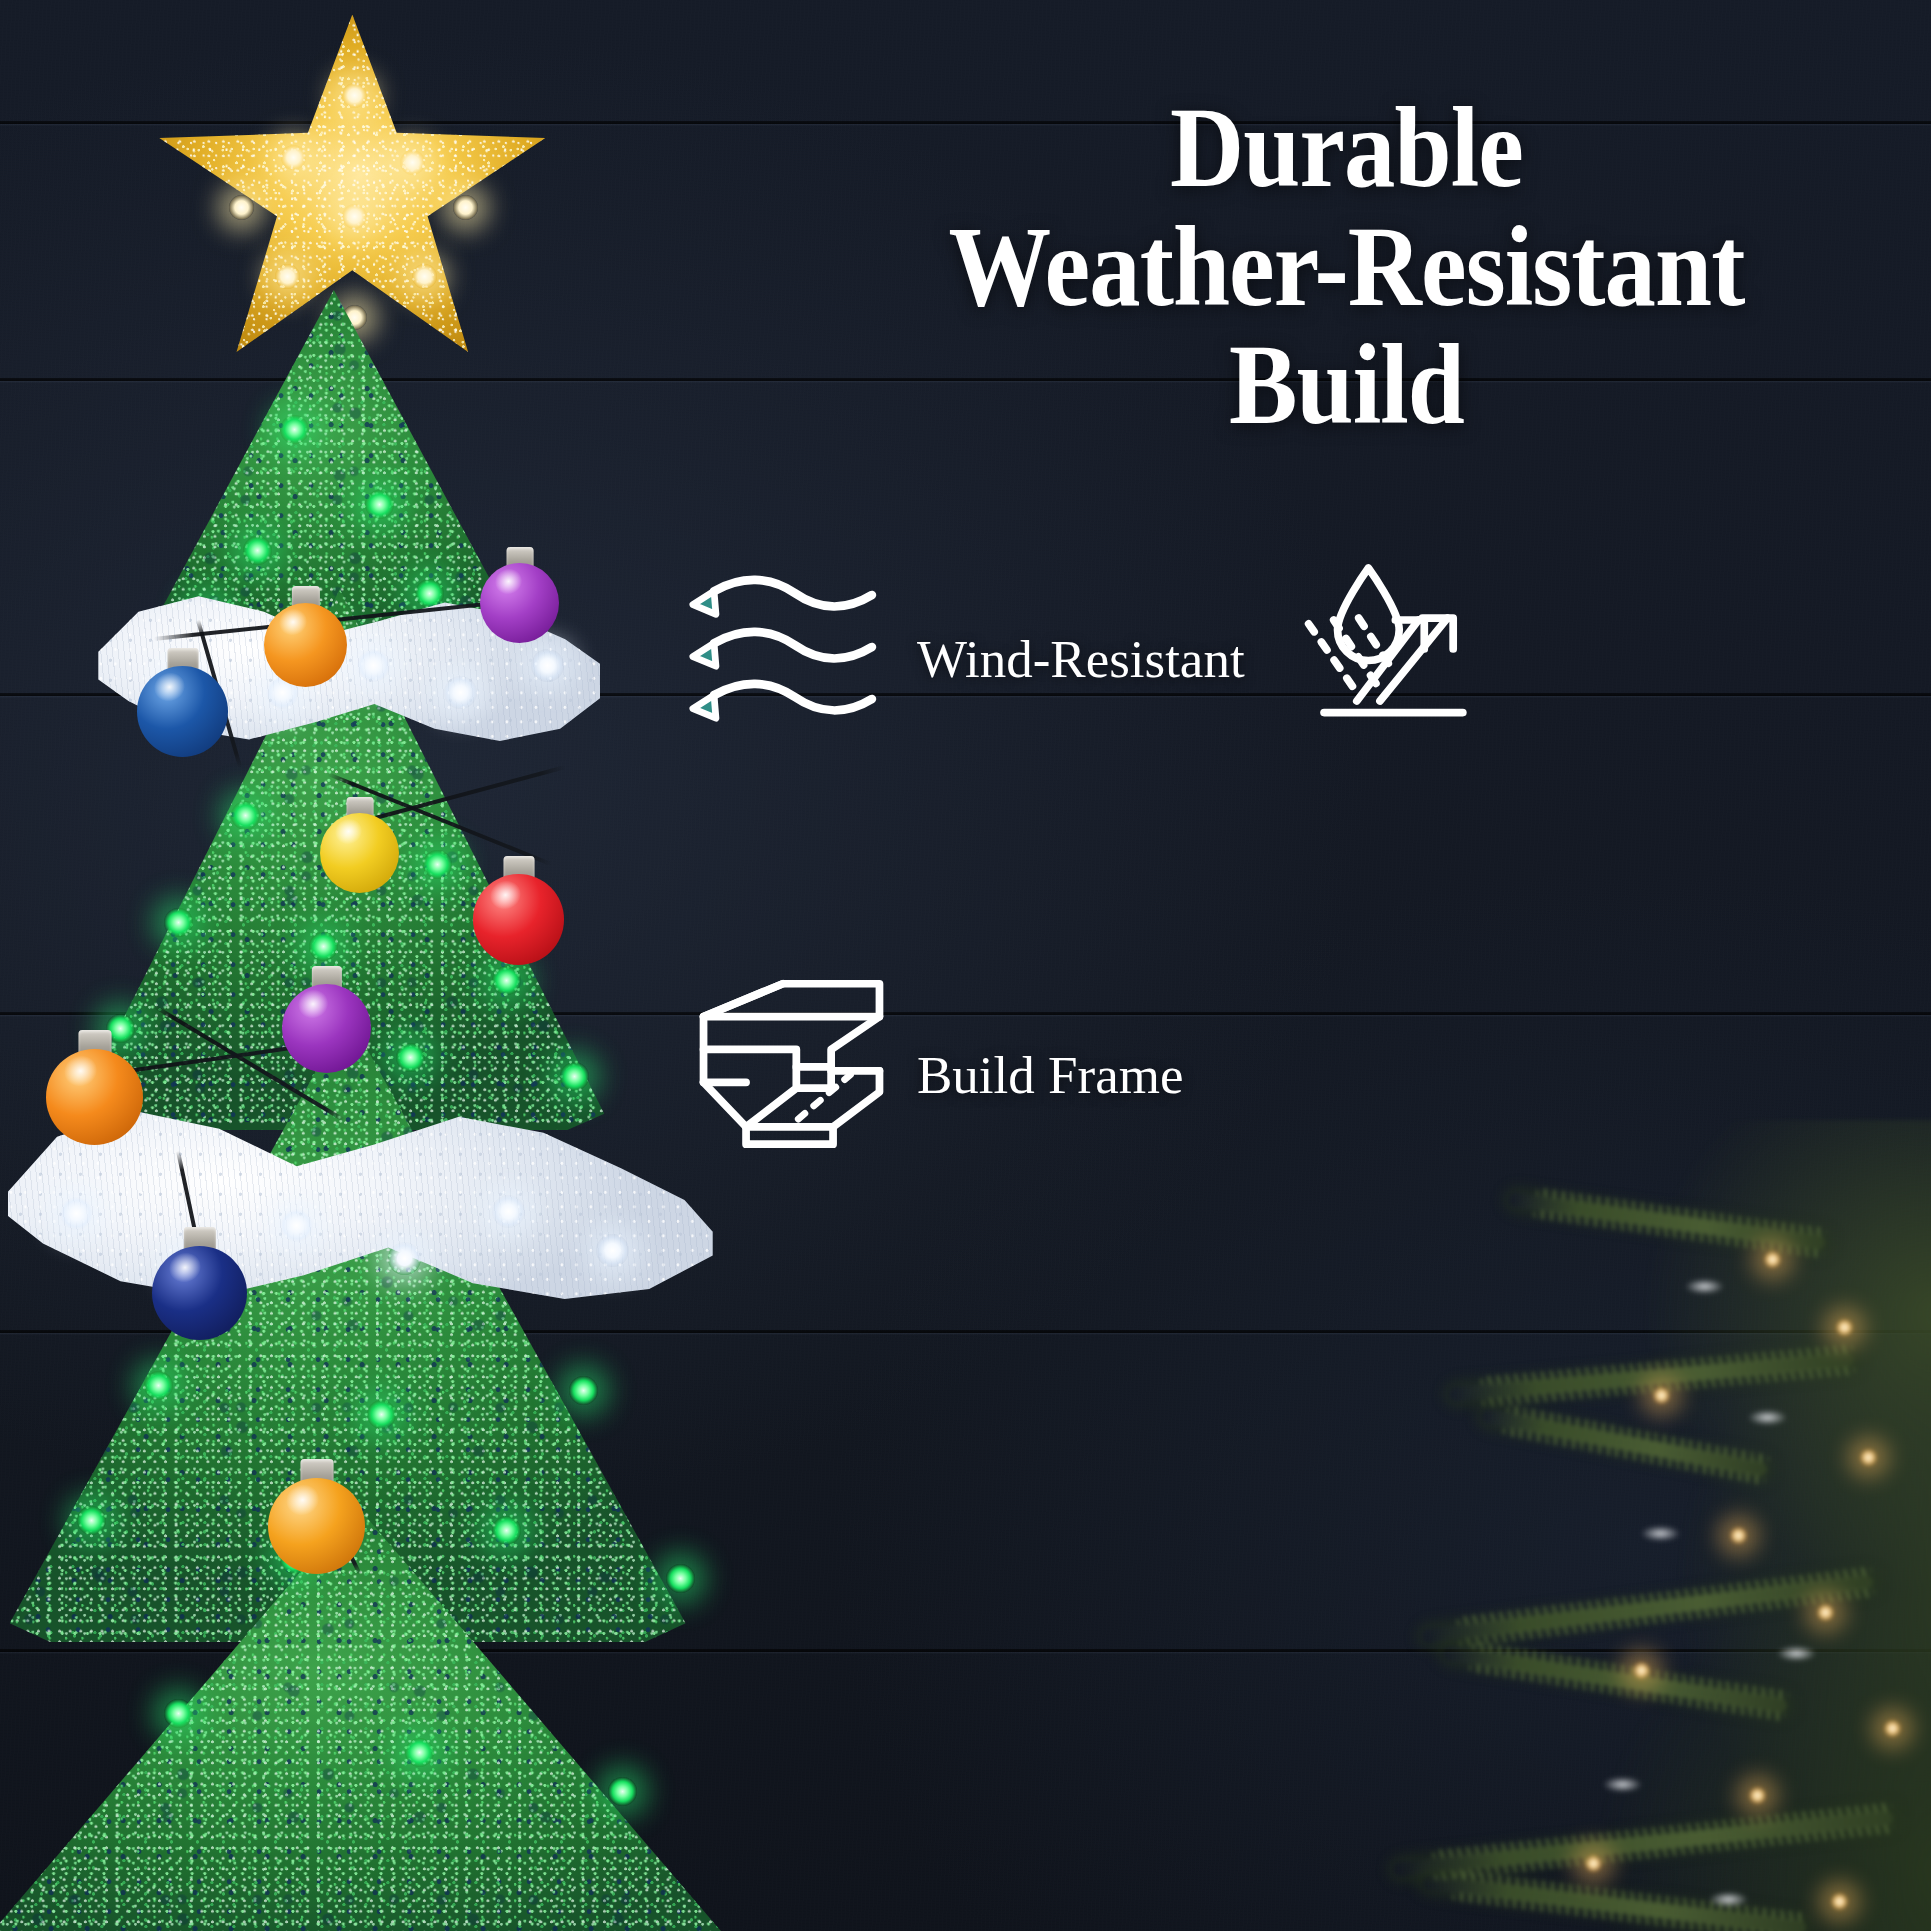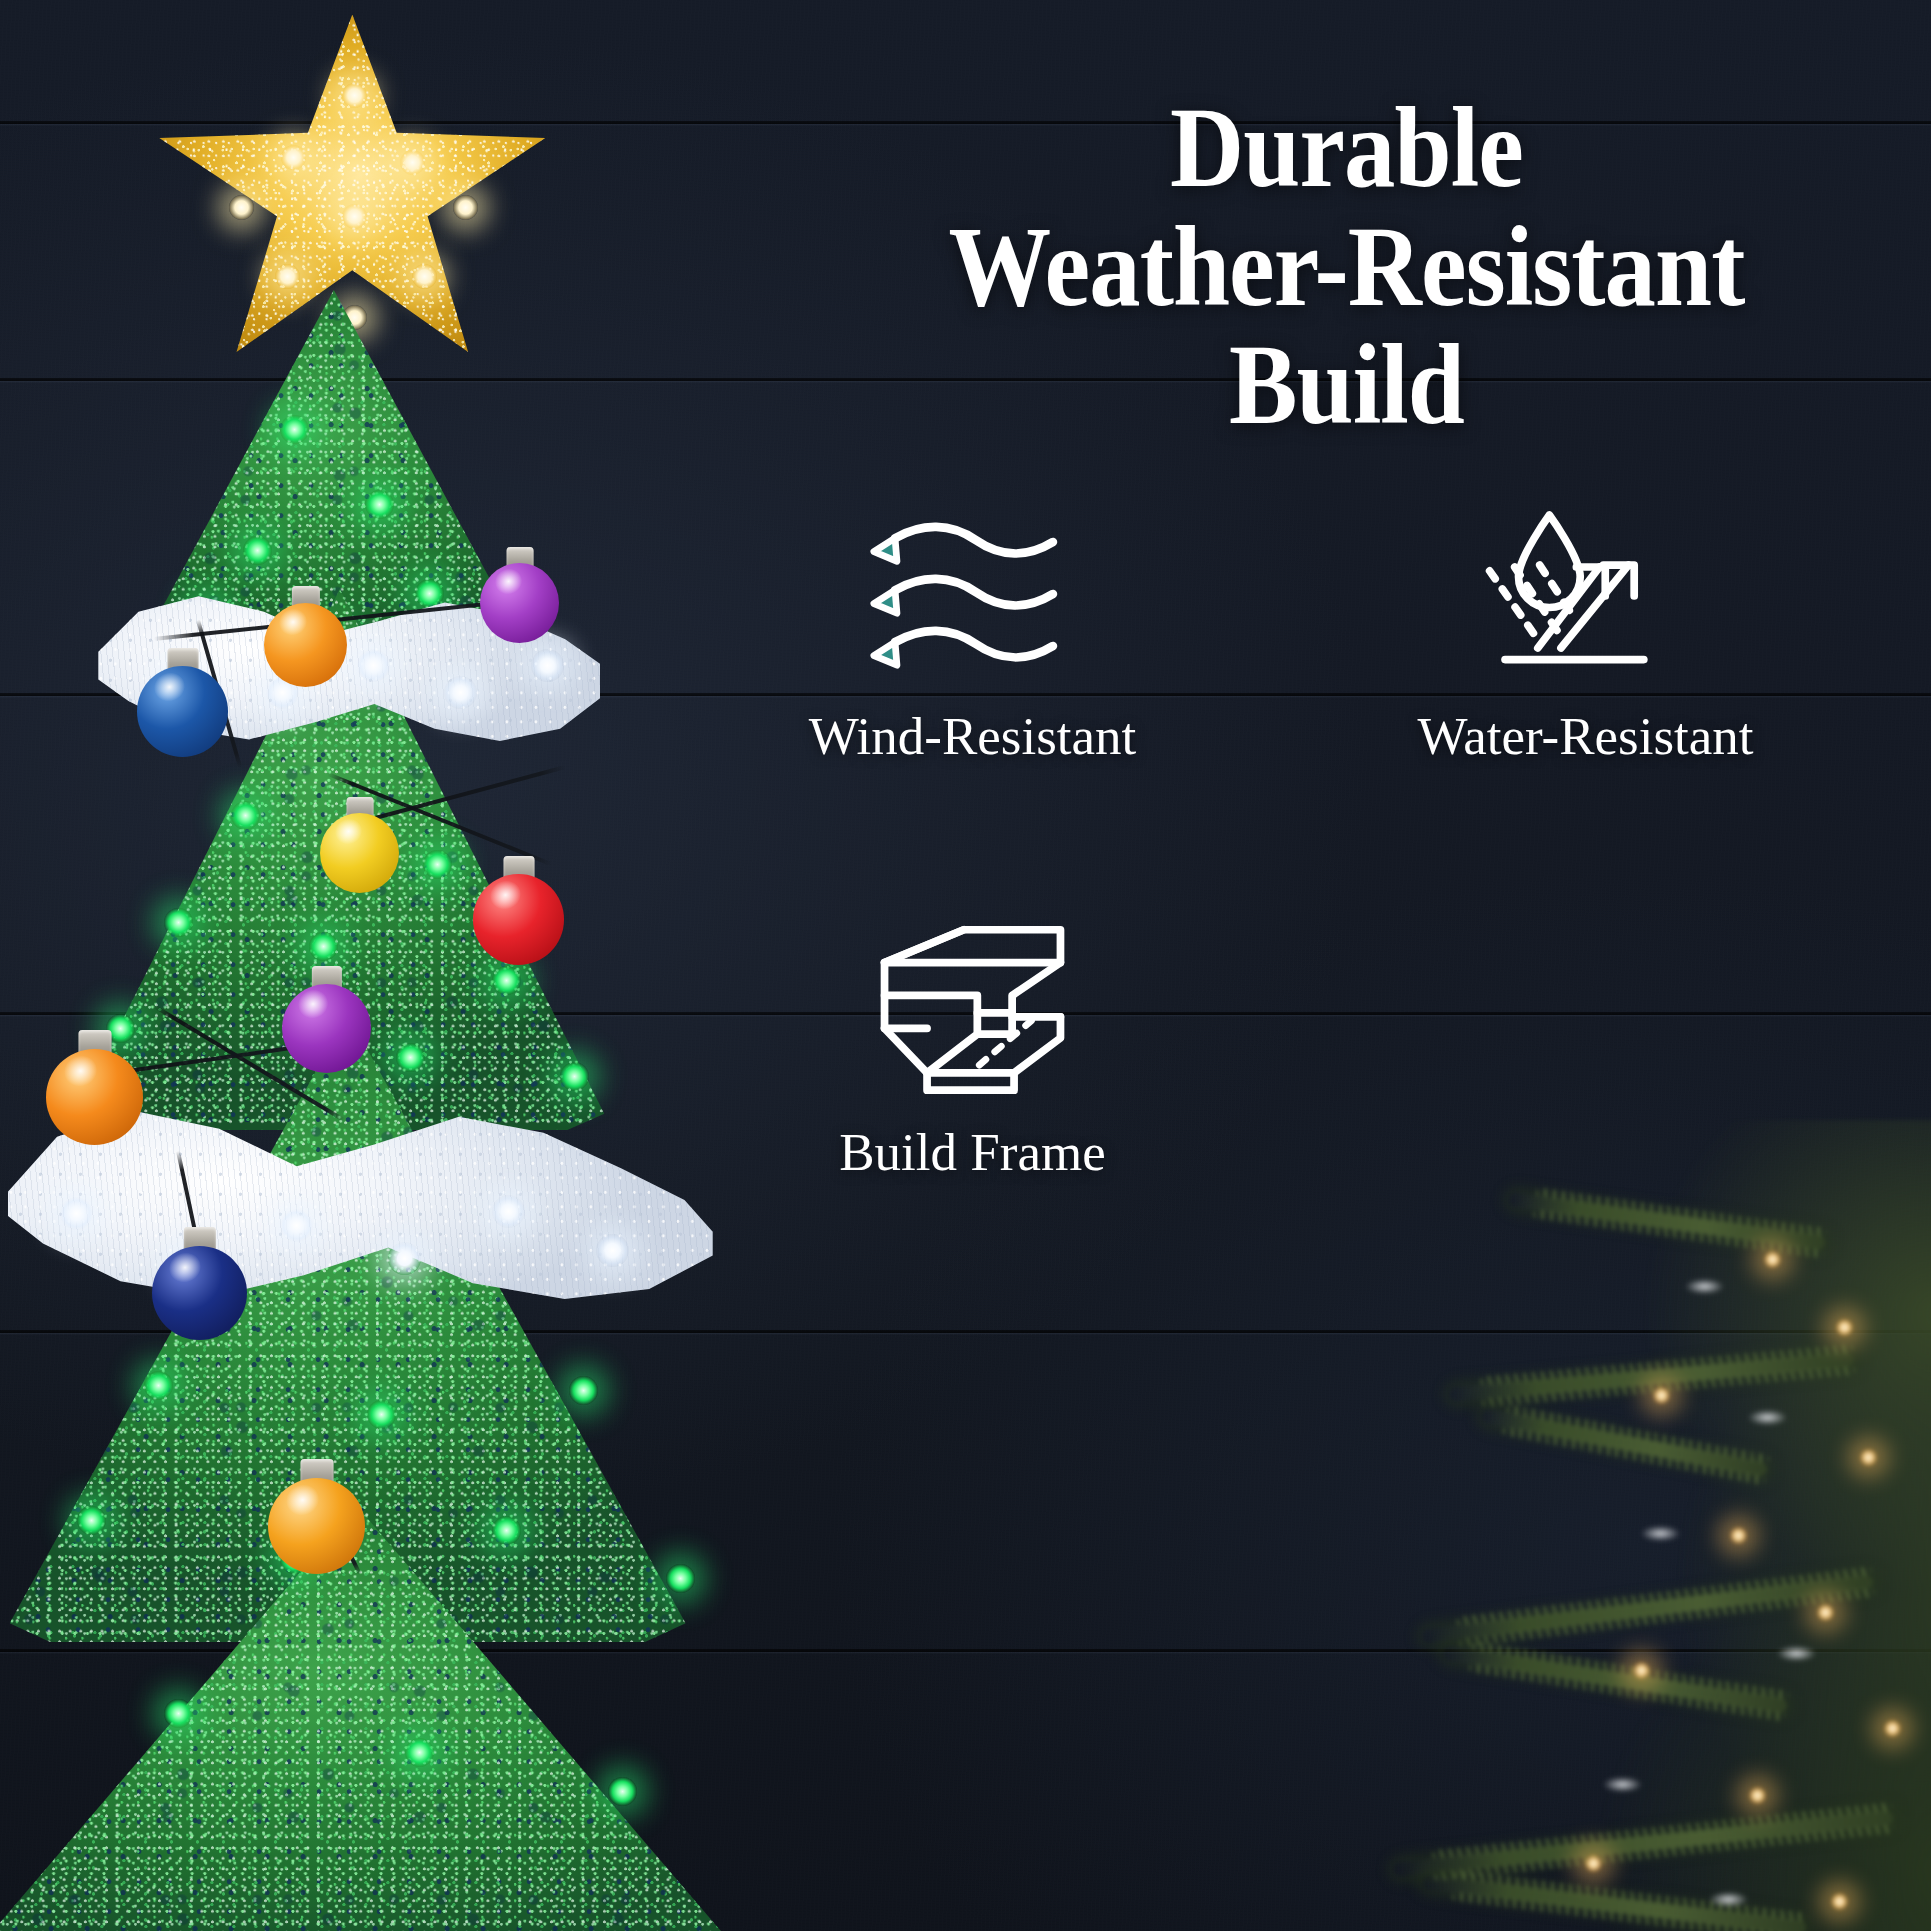--- a/index.html
+++ b/index.html
@@ -239,21 +239,21 @@
   .feature-grid{
     position:absolute; left:666px; top:502px;
     width:1226px;
     display:grid;
     grid-template-columns:1fr 1fr;
     grid-template-rows:auto auto;
     row-gap:126px;
     column-gap:0px;
   }
   .feature{
-    display:flex; flex-direction:column;
+    display:flex; flex-direction:row;
     align-items:center; justify-content:flex-start;
     height:290px;
     text-align:right;
   }
   .feature .ficon{
     height:183px; width:251px;
     display:flex; align-items:center; justify-content:center;
   }
   .feature .flabel{
     margin-top:25px;
@@ -501,21 +501,20 @@
             <line x1="62" y1="60" x2="96" y2="112"></line>
           </g>
           <g stroke="#ffffff" stroke-width="8" stroke-linecap="round" stroke-linejoin="round" fill="none">
             <path d="M60 146 L 124 62"></path>
             <path d="M100 62 L 130 62 L 130 92"></path>
             <path d="M84 146 L 154 60"></path>
             <path d="M128 60 L 160 60 L 160 92"></path>
           </g>
         </svg>
       </div>
-      <div class="flabel">Water-Resistant</div>
     </div>
 
 
     <div class="feature">
       <div class="ficon">
         <svg width="203" height="179" viewBox="0 0 210 185" fill="none">
           <g stroke="#ffffff" stroke-width="8" stroke-linecap="round" stroke-linejoin="round" fill="none">
 
             <path d="M96 10 L 196 10 L 196 44 L 146 78 L 146 96 L 110 96 L 110 78 L 14 78 L 14 44 Z"></path>
             <path d="M96 10 L 14 44"></path>

